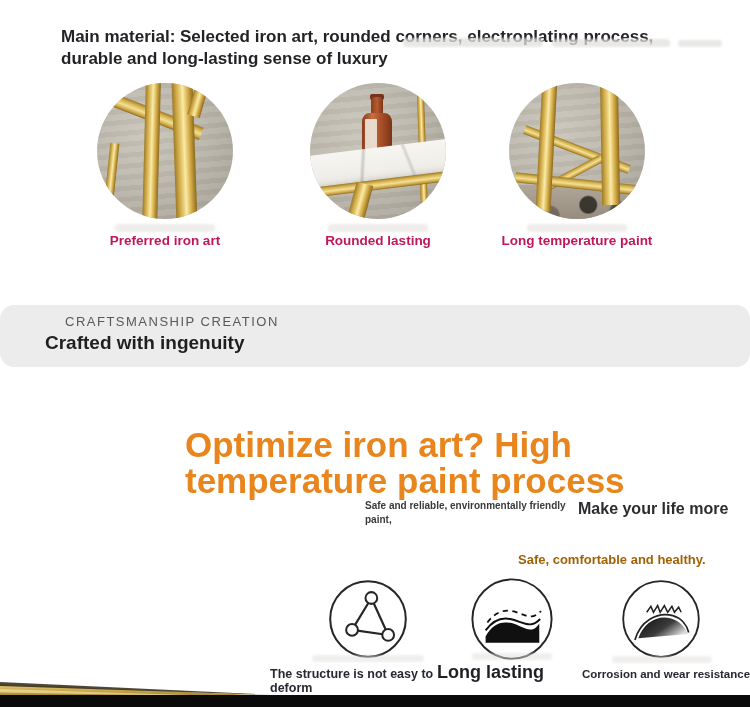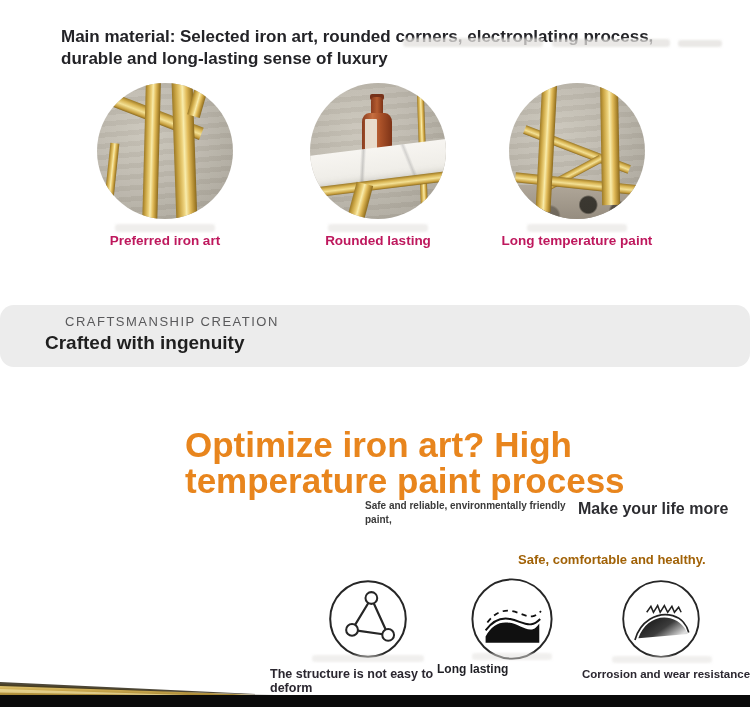--- a/index.html
+++ b/index.html
@@ -82,21 +82,21 @@
   .tagline1{position:absolute;left:578px;top:500px;font-size:16px;font-weight:bold;color:#2c2c30;}
   .tagline2{position:absolute;left:518px;top:527px;font-size:13px;font-weight:bold;color:#a16207;margin-top:25px;}
 
   
   .benefit-icon{position:absolute;}
   .bi1{left:326px;top:577px;width:84px;height:84px;}
   .bi2{left:468px;top:575px;width:88px;height:88px;}
   .bi3{left:619px;top:577px;width:84px;height:84px;}
   .benefit-caption{position:absolute;text-align:left;color:#2b2730;font-weight:bold;}
   .bc1{left:270px;top:667px;width:196px;font-size:12.5px;}
-  .bc2{left:437px;top:662px;width:150px;font-size:12px;color:#1f1f24;}
+  .bc2{left:437px;top:662px;width:150px;font-size:18px;color:#1f1f24;}
   .bc3{left:582px;top:668px;width:176px;font-size:11.5px;}
 
   
   .gold-wedge{position:absolute;left:0;top:681px;}
   .footer-bar{position:absolute;left:0;top:695px;width:750px;height:12px;background:#0a0a0a;}
 </style>
 </head>
 <body>
 
 <div class="canvas">

